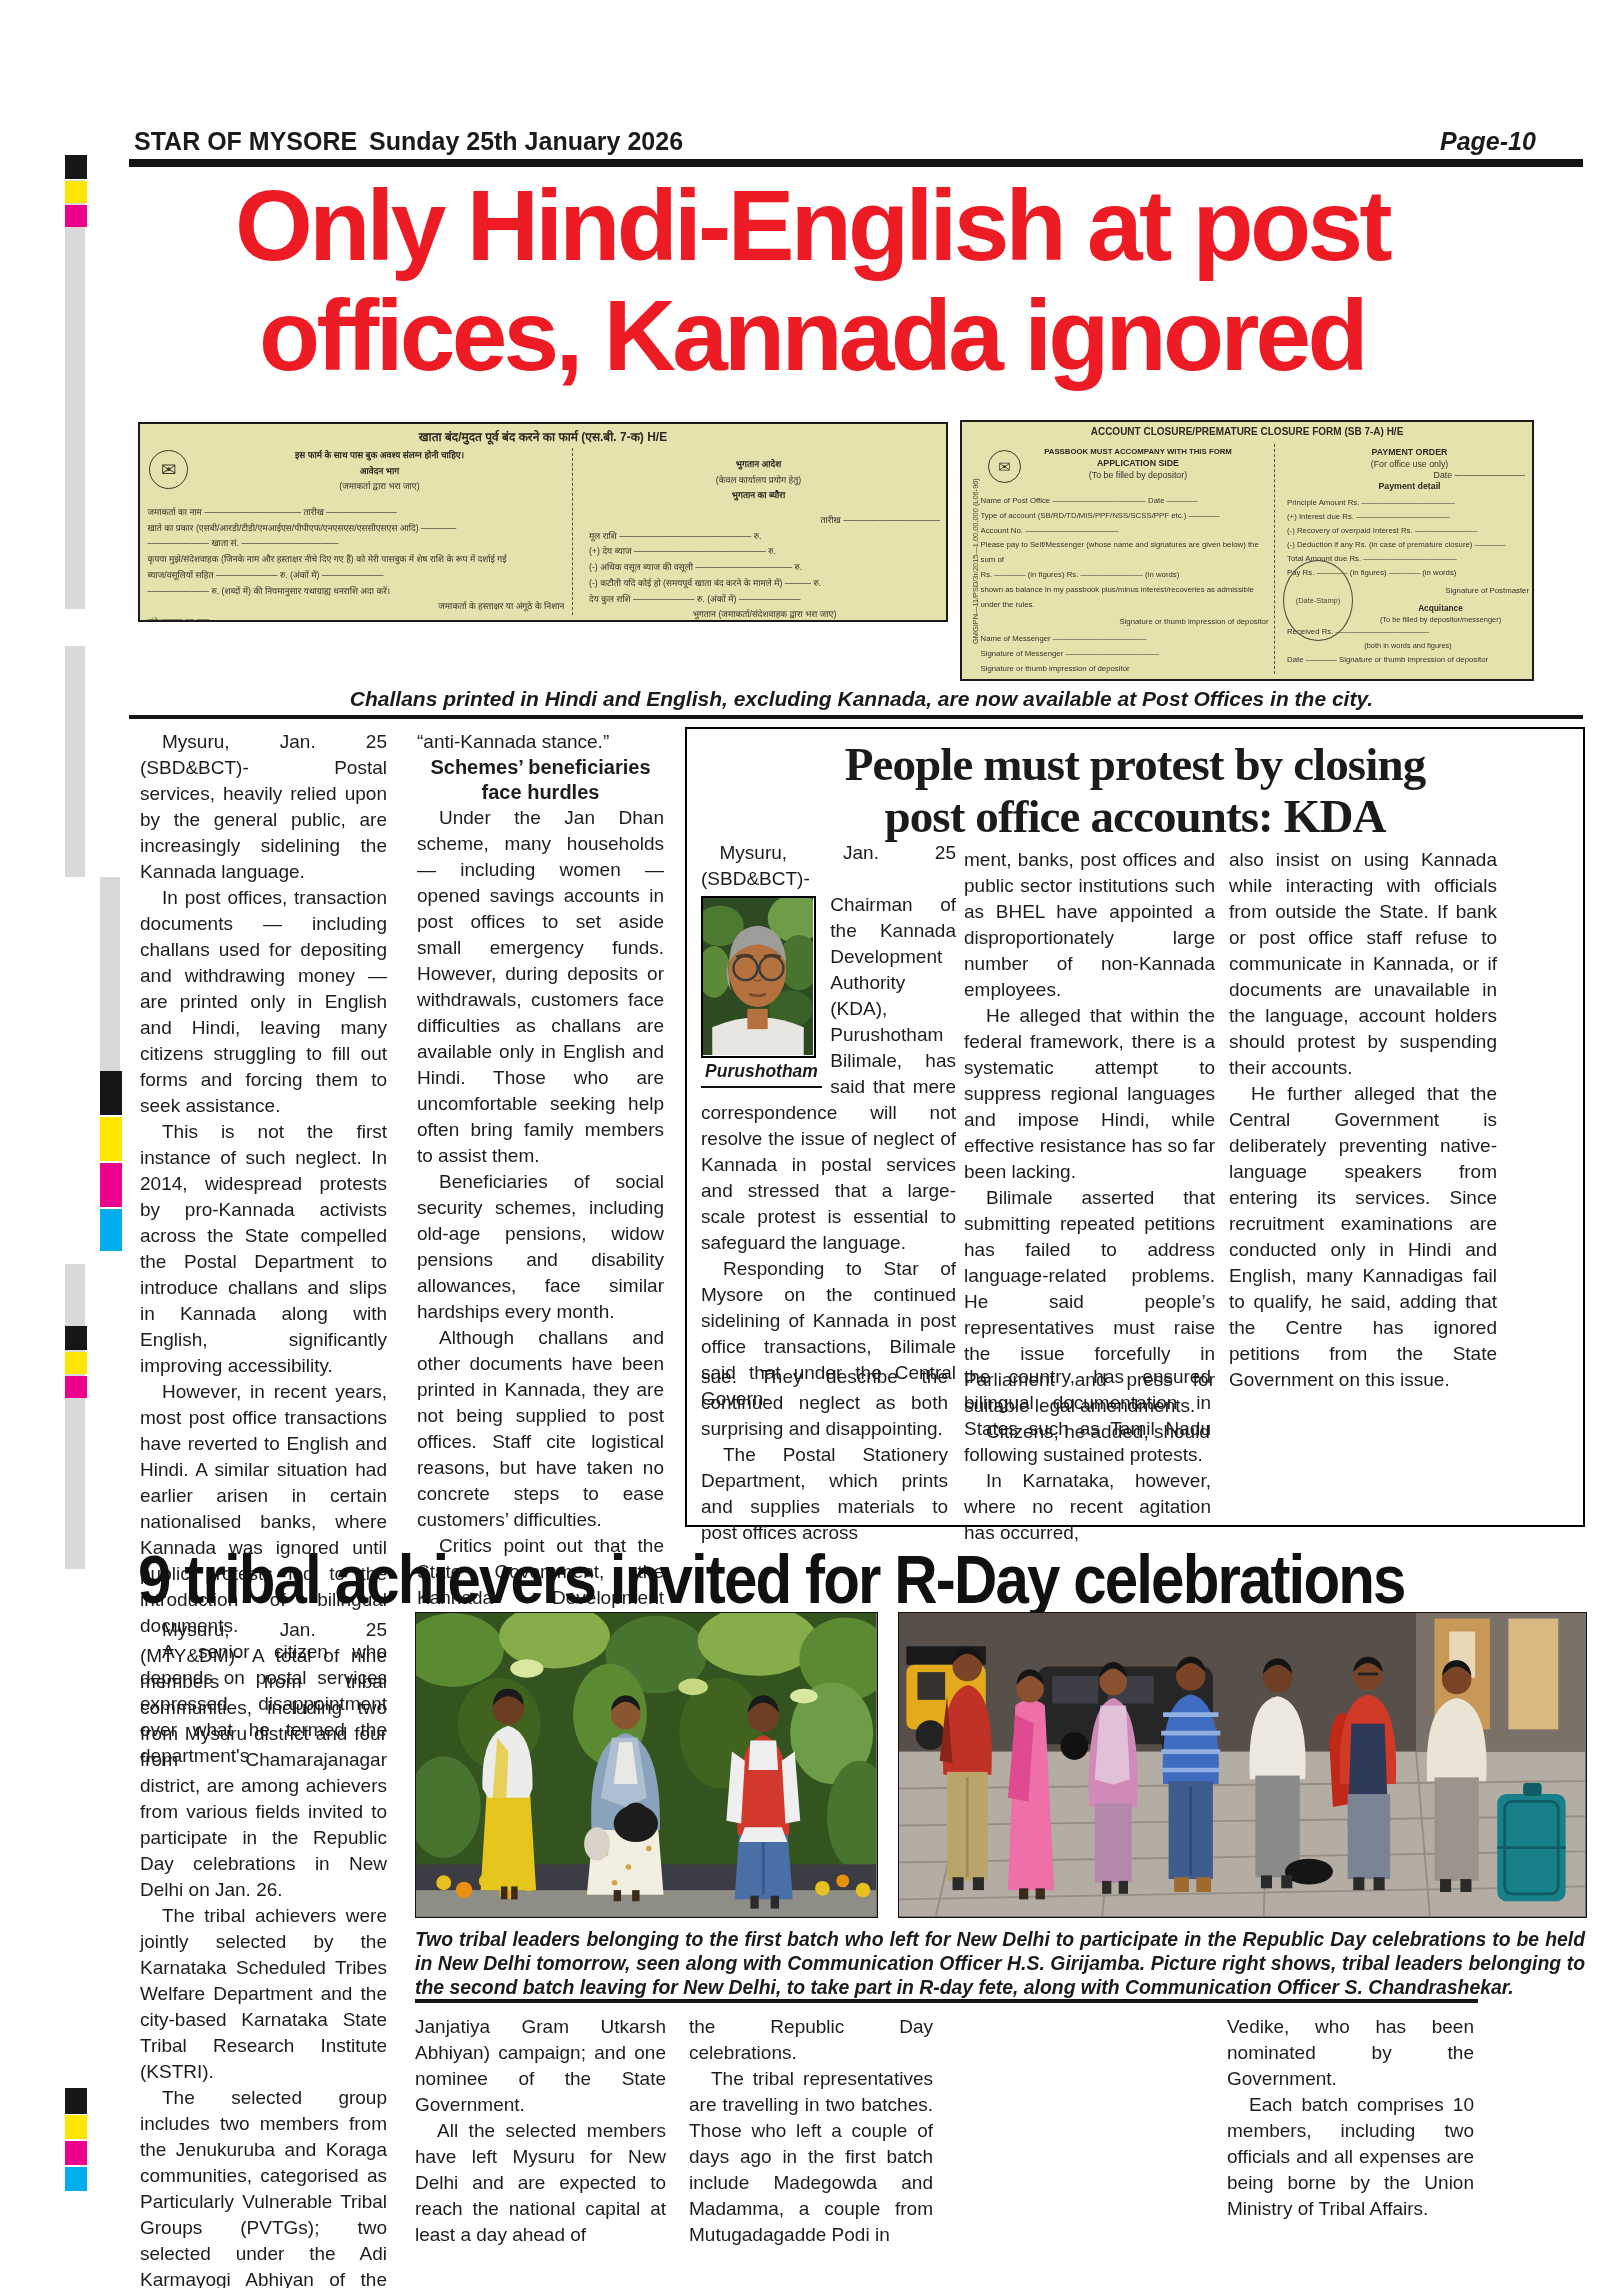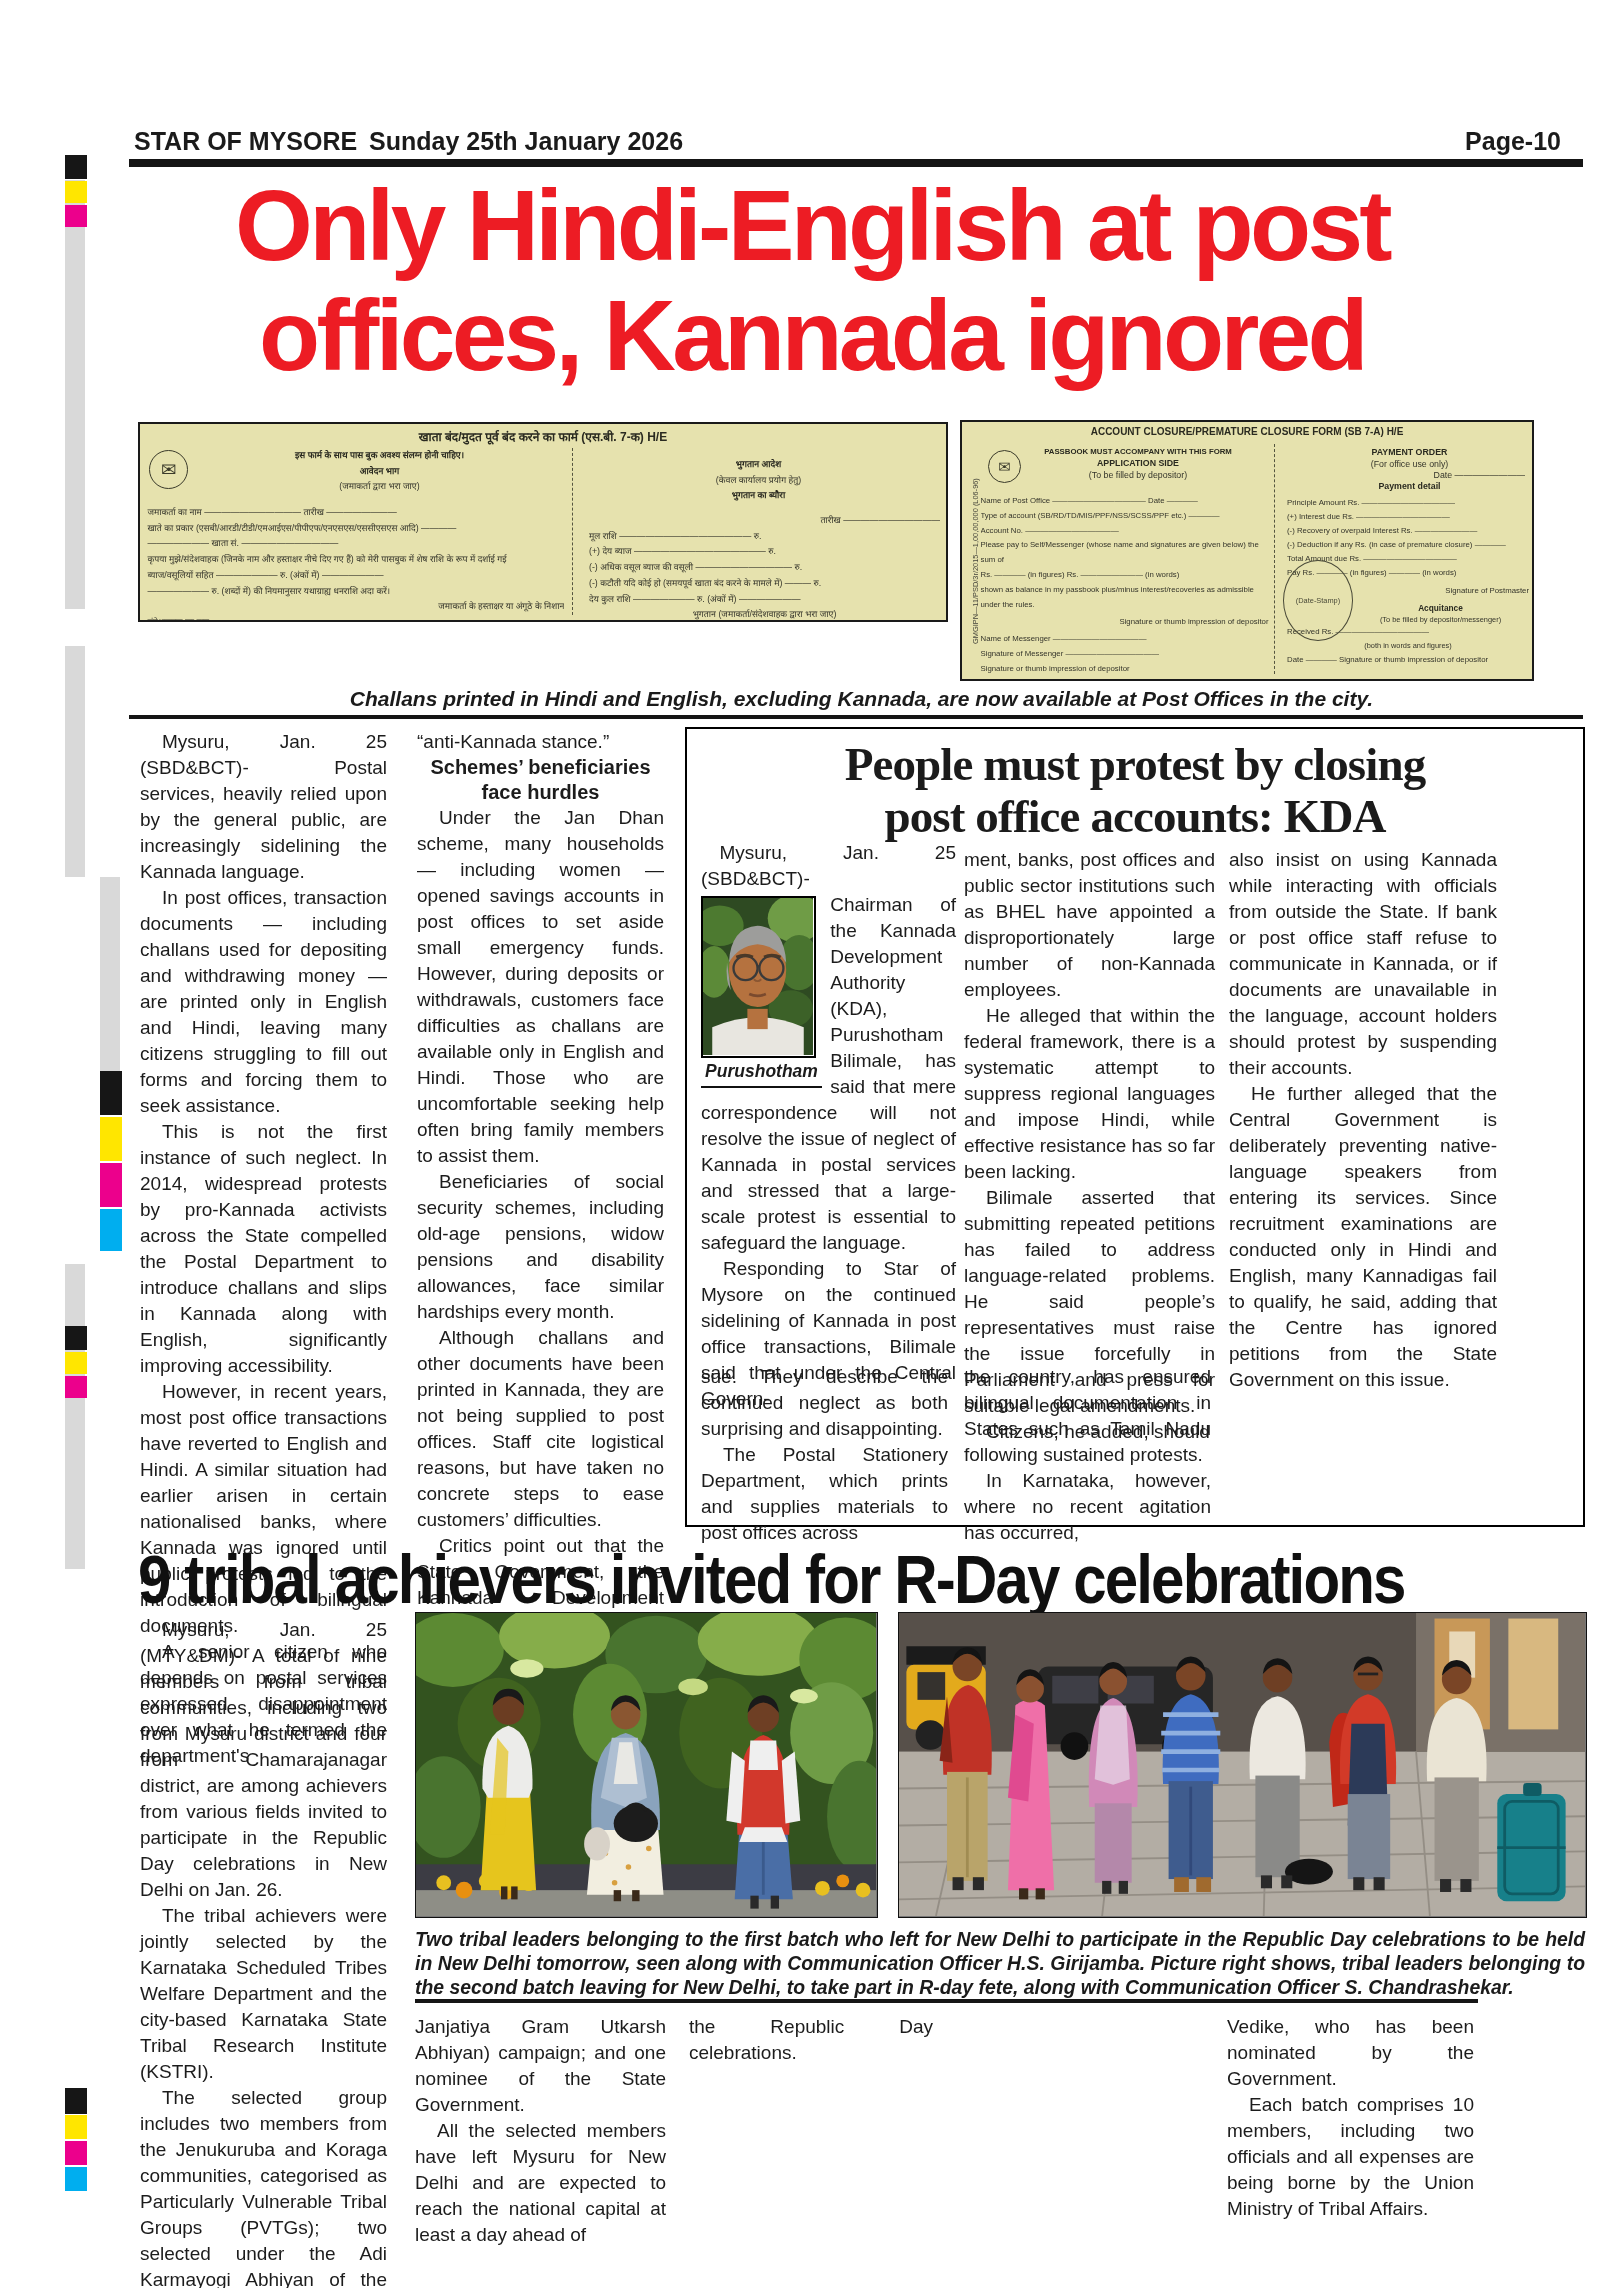--- a/index.html
+++ b/index.html
@@ -70,21 +70,21 @@
   <div class="abs mk" style="left:65px;top:1326px;height:24px;background:#161616;"></div>
   <div class="abs mk" style="left:65px;top:1352px;height:22px;background:#ffe600;"></div>
   <div class="abs mk" style="left:65px;top:1376px;height:22px;background:#ec008c;"></div>
   <div class="abs mk" style="left:65px;top:2088px;height:26px;background:#161616;"></div>
   <div class="abs mk" style="left:65px;top:2115px;height:24px;background:#ffe600;"></div>
   <div class="abs mk" style="left:65px;top:2141px;height:24px;background:#ec008c;"></div>
   <div class="abs mk" style="left:65px;top:2167px;height:24px;background:#00aeef;"></div>
 
   <div class="abs mast" style="left:134px;top:127px;">STAR OF MYSORE</div>
   <div class="abs mast" style="left:369px;top:127px;">Sunday 25th January 2026</div>
-  <div class="abs mast" style="left:1440px;top:127px;width:146px;text-align:center;">Page-10</div>
+  <div class="abs mast" style="left:1440px;top:127px;width:146px;text-align:left;font-style:italic;">Page-10</div>
   <div class="abs rule" style="left:129px;top:159px;width:1454px;height:8.3px;"></div>
 
   <div class="abs mainhead" style="left:83px;top:172px;">Only Hindi-English at post</div>
   <div class="abs mainhead" style="left:83px;top:282px;">offices, Kannada ignored</div>
 
   <div class="abs form" style="left:138px;top:422px;width:810px;height:200px;">
     <div class="inner">
       <div class="ftitle">खाता बंद/मुदत पूर्व बंद करने का फार्म (एस.बी. 7-क) H/E</div>
       <div class="flogo" style="left:9.2px;top:26px;">✉</div>
       <div class="fdiv" style="left:432px;top:24px;bottom:5.5px;"></div>
@@ -450,20 +450,21 @@
 
   <div class="abs capt2" style="left:415px;top:1927px;width:1170px;">Two tribal leaders belonging to the first batch who left for New Delhi to participate in the Republic Day celebrations to be held in New Delhi tomorrow, seen along with Communication Officer H.S. Girijamba. Picture right shows, tribal leaders belonging to the second batch leaving for New Delhi, to take part in R-day fete, along with Communication Officer S. Chandrashekar.</div>
   <div class="abs rule" style="left:415px;top:1999px;width:1063px;height:3.7px;"></div>
 
   <div class="abs col" style="left:415px;top:2014px;width:251px;">
     <p class="noind">Janjatiya Gram Utkarsh Abhiyan) campaign; and one nominee of the State Government.</p>
     <p>All the selected members have left Mysuru for New Delhi and are expected to reach the national capital at least a day ahead of</p>
   </div>
   <div class="abs col" style="left:689px;top:2014px;width:244px;">
     <p class="noind">the Republic Day celebrations.</p>
+    <p>The tribal representatives are travelling in two batches. Those who left a couple of days ago in the first batch include Madegowda and Madamma, a couple from Mutugadagadde Podi in</p>
   </div>
   <div class="abs col" style="left:1227px;top:2014px;width:247px;">
     <p class="noind">Vedike, who has been nominated by the Government.</p>
     <p>Each batch comprises 10 members, including two officials and all expenses are being borne by the Union Ministry of Tribal Affairs.</p>
   </div>
 
 </div>
 
 
 </body></html>

